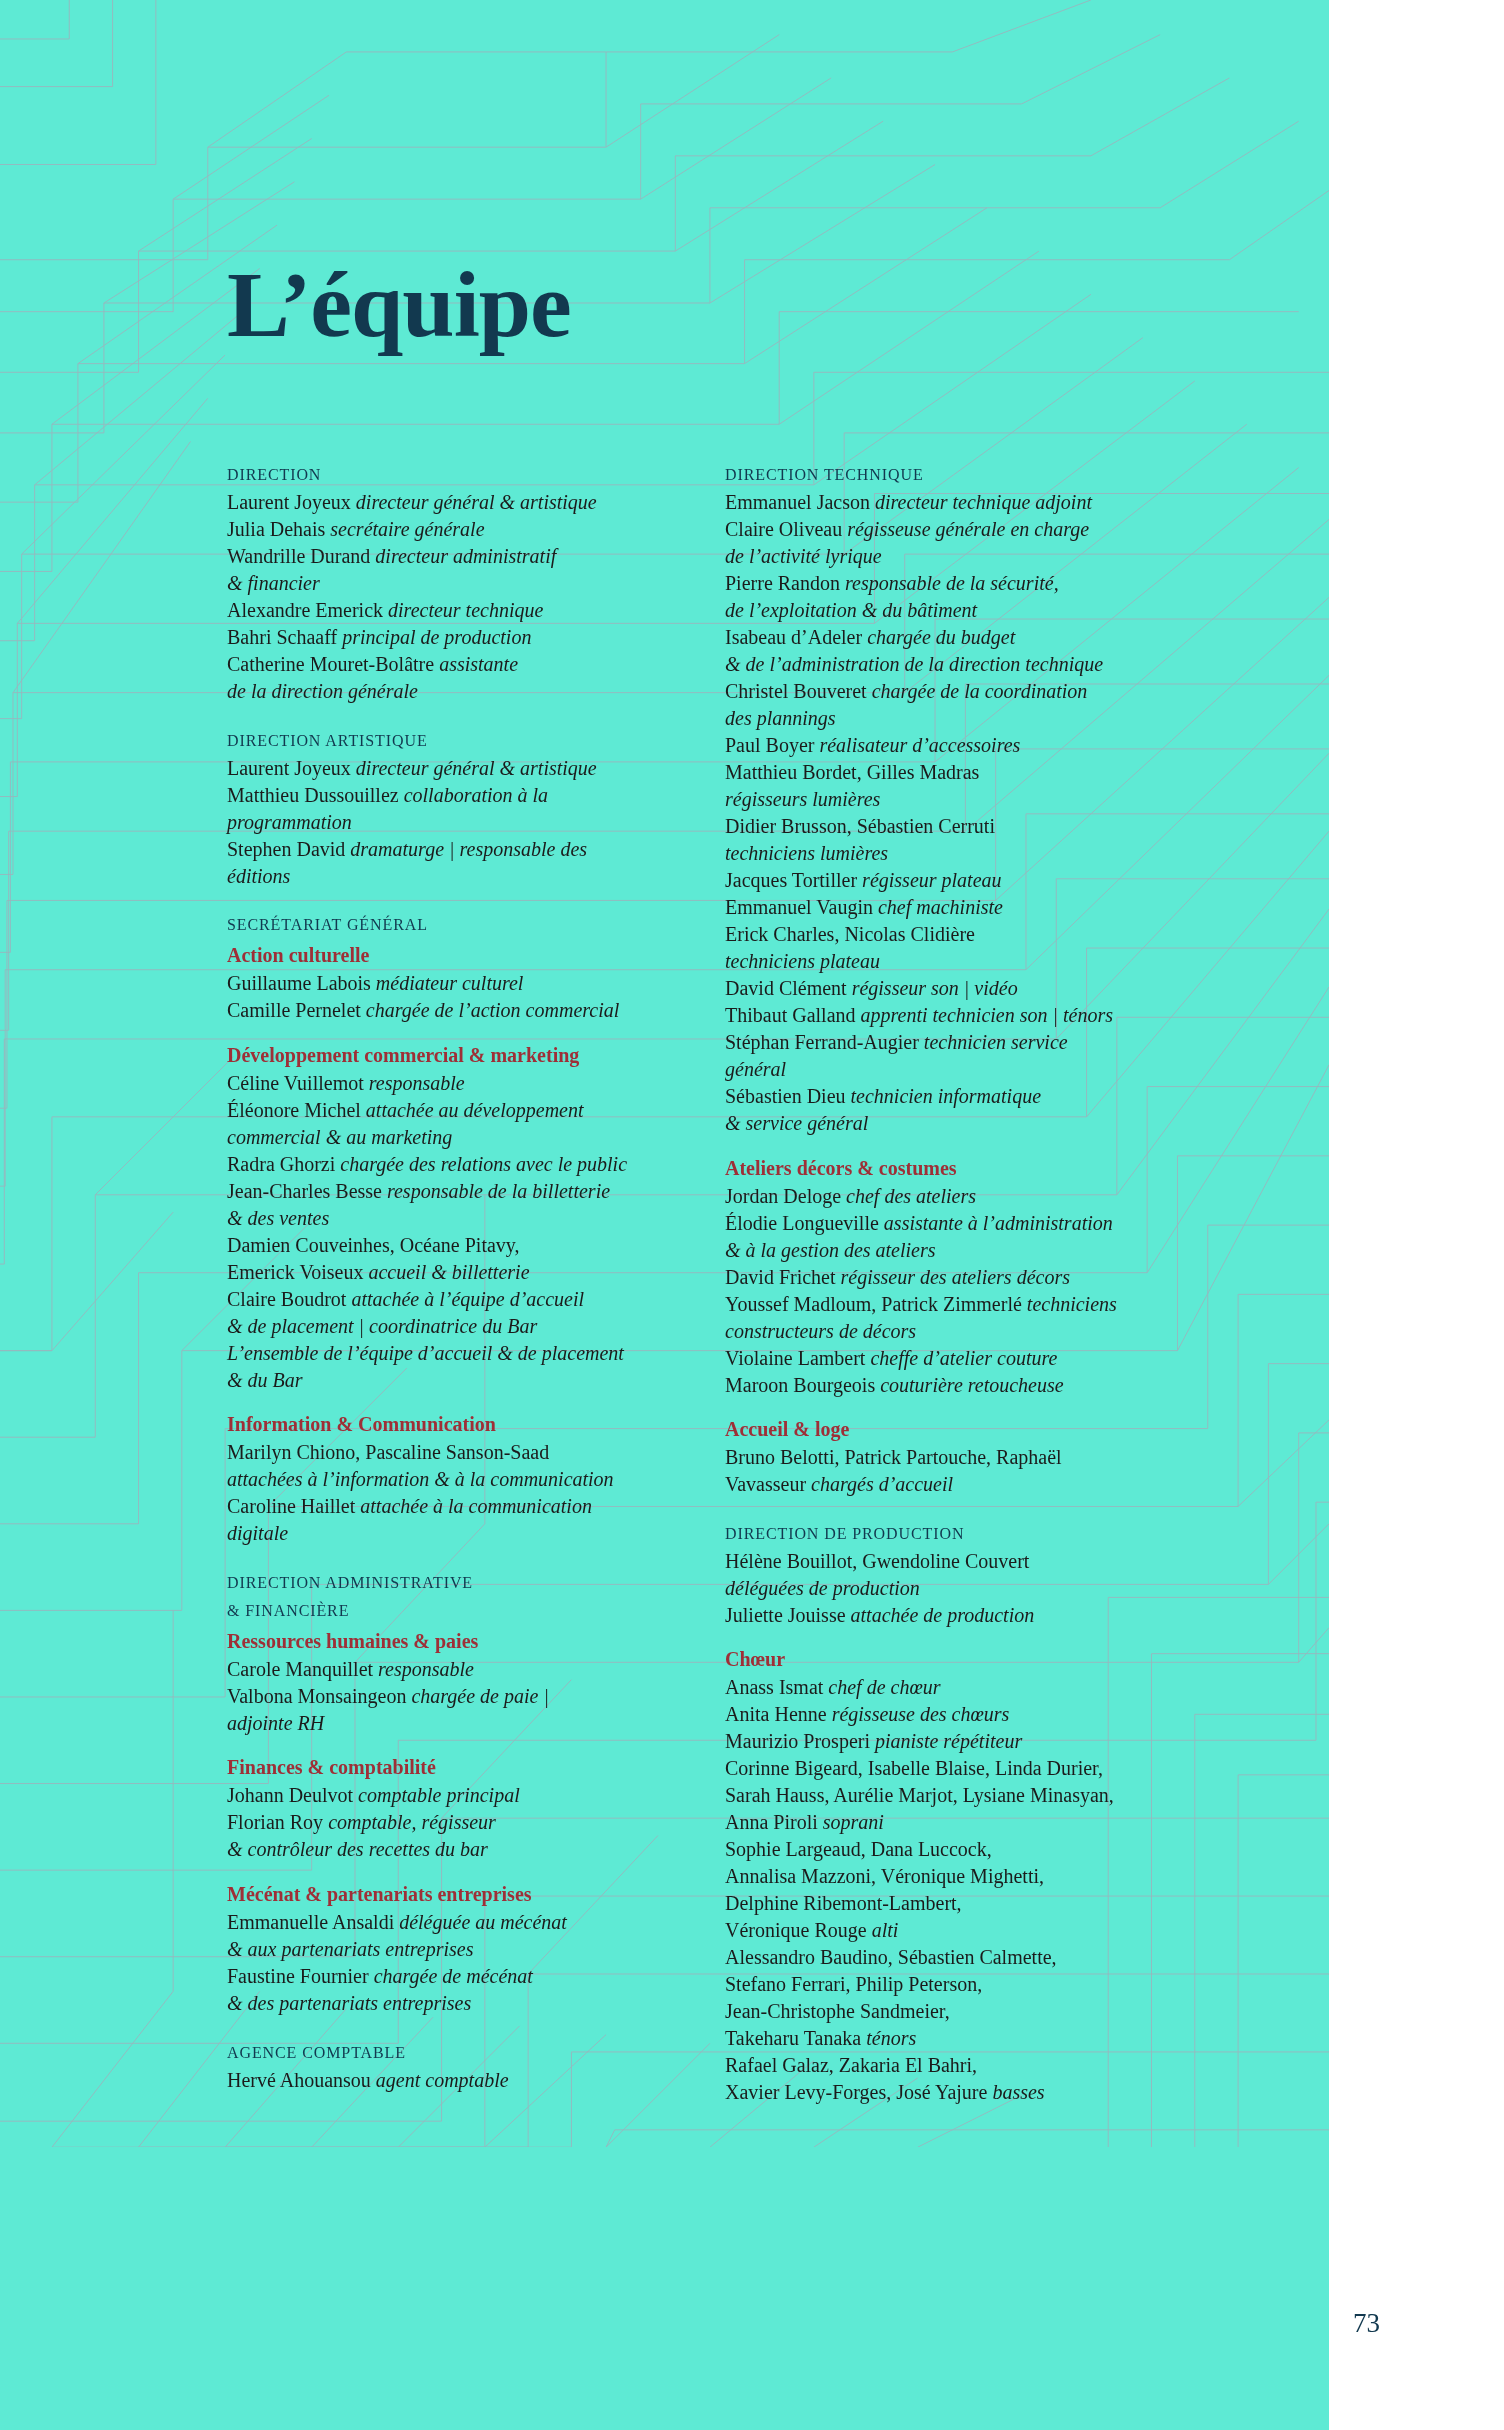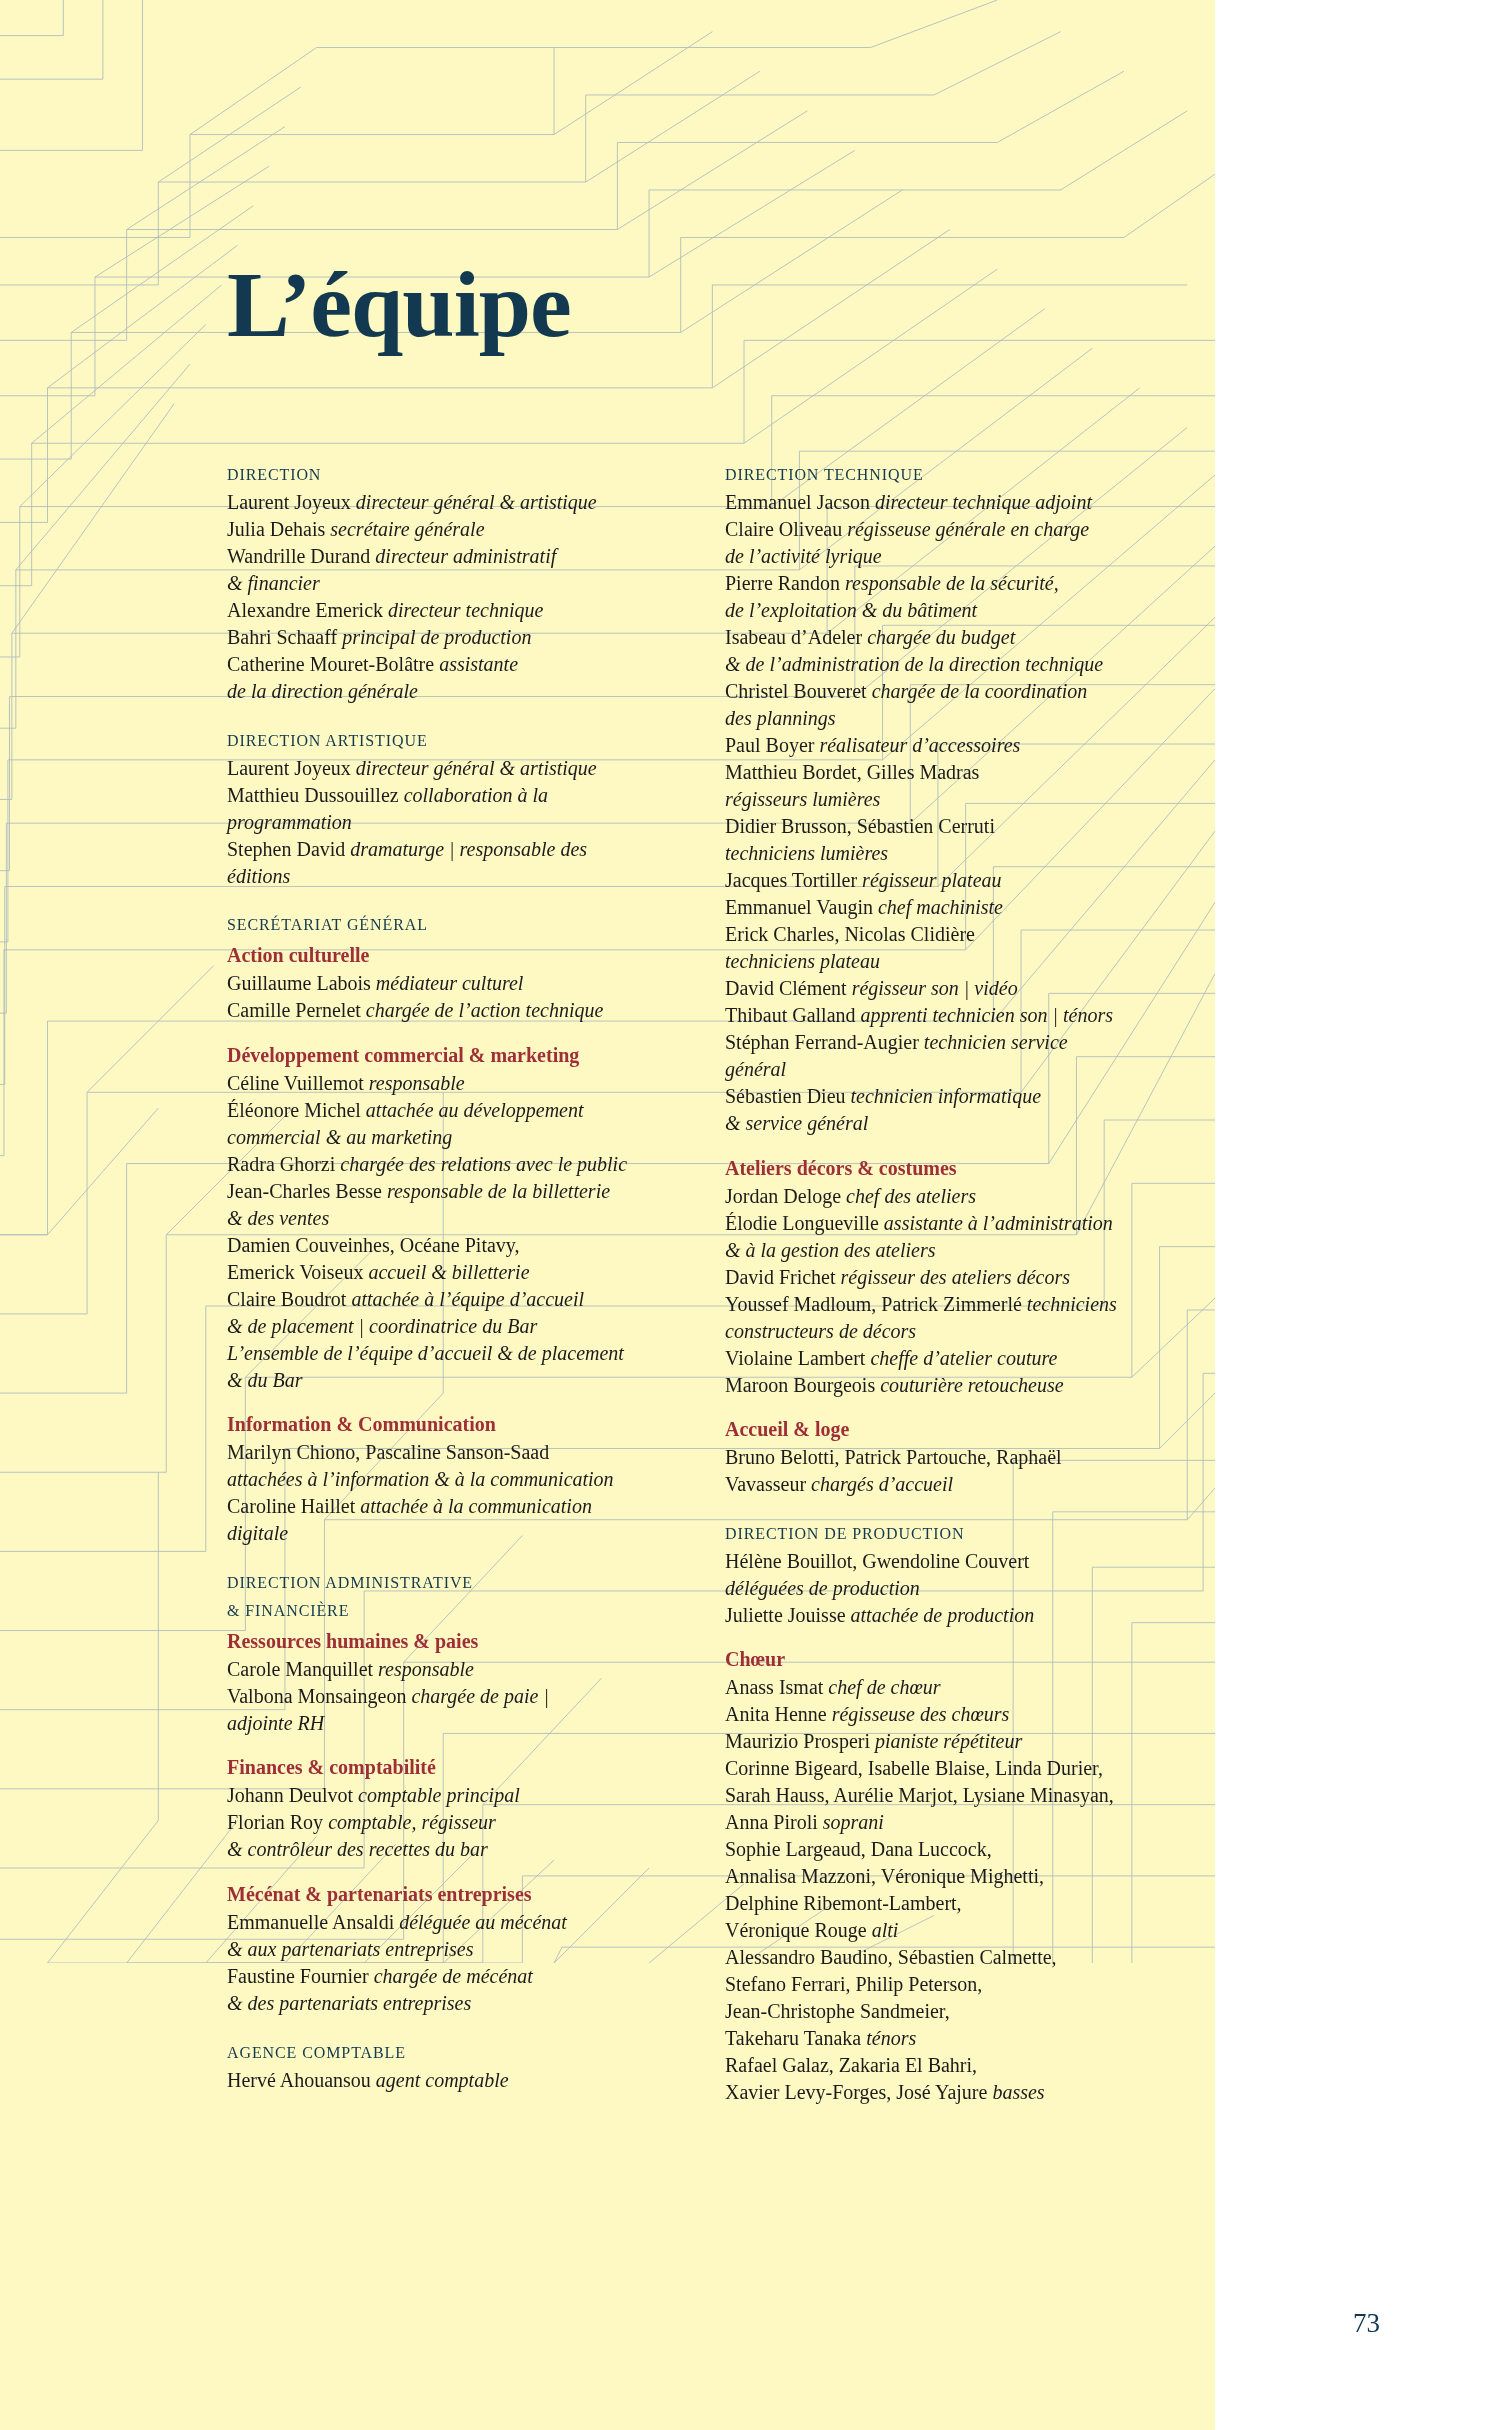--- a/index.html
+++ b/index.html
@@ -10,23 +10,23 @@
   body {
     width: 1505px;
     height: 2431px;
     position: relative;
     overflow: hidden;
     font-family: "Liberation Serif", serif;
   }
   .page {
     position: absolute;
     inset: 0;
-    width: 1215px;
+    width: 1329px;
     height: 2431px;
-    background: #fef9c3;
+    background: #5eead4;
   }
   
   .bg-art {
     position: absolute;
     inset: 0;
     z-index: 0;
     pointer-events: none;
   }
   .content {
     position: absolute;
@@ -208,21 +208,21 @@
         <div class="entry"><i>de la direction générale</i></div>
         <div class="sec-head">DIRECTION ARTISTIQUE</div>
         <div class="entry"><span>Laurent Joyeux </span><i>directeur général &amp; artistique</i></div>
         <div class="entry"><span>Matthieu Dussouillez </span><i>collaboration à la</i></div>
         <div class="entry"><i>programmation</i></div>
         <div class="entry"><span>Stephen David </span><i>dramaturge | responsable des</i></div>
         <div class="entry"><i>éditions</i></div>
         <div class="sec-head">SECRÉTARIAT GÉNÉRAL</div>
         <div class="sub-head tight">Action culturelle</div>
         <div class="entry"><span>Guillaume Labois </span><i>médiateur culturel</i></div>
-        <div class="entry"><span>Camille Pernelet </span><i>chargée de l’action technique</i></div>
+        <div class="entry"><span>Camille Pernelet </span><i>chargée de l’action commercial</i></div>
         <div class="sub-head">Développement commercial &amp; marketing</div>
         <div class="entry"><span>Céline Vuillemot </span><i>responsable</i></div>
         <div class="entry"><span>Éléonore Michel </span><i>attachée au développement</i></div>
         <div class="entry"><i>commercial &amp; au marketing</i></div>
         <div class="entry"><span>Radra Ghorzi </span><i>chargée des relations avec le public</i></div>
         <div class="entry"><span>Jean-Charles Besse </span><i>responsable de la billetterie</i></div>
         <div class="entry"><i>&amp; des ventes</i></div>
         <div class="entry"><span>Damien Couveinhes, Océane Pitavy,</span></div>
         <div class="entry"><span>Emerick Voiseux </span><i>accueil &amp; billetterie</i></div>
         <div class="entry"><span>Claire Boudrot </span><i>attachée à l’équipe d’accueil</i></div>

